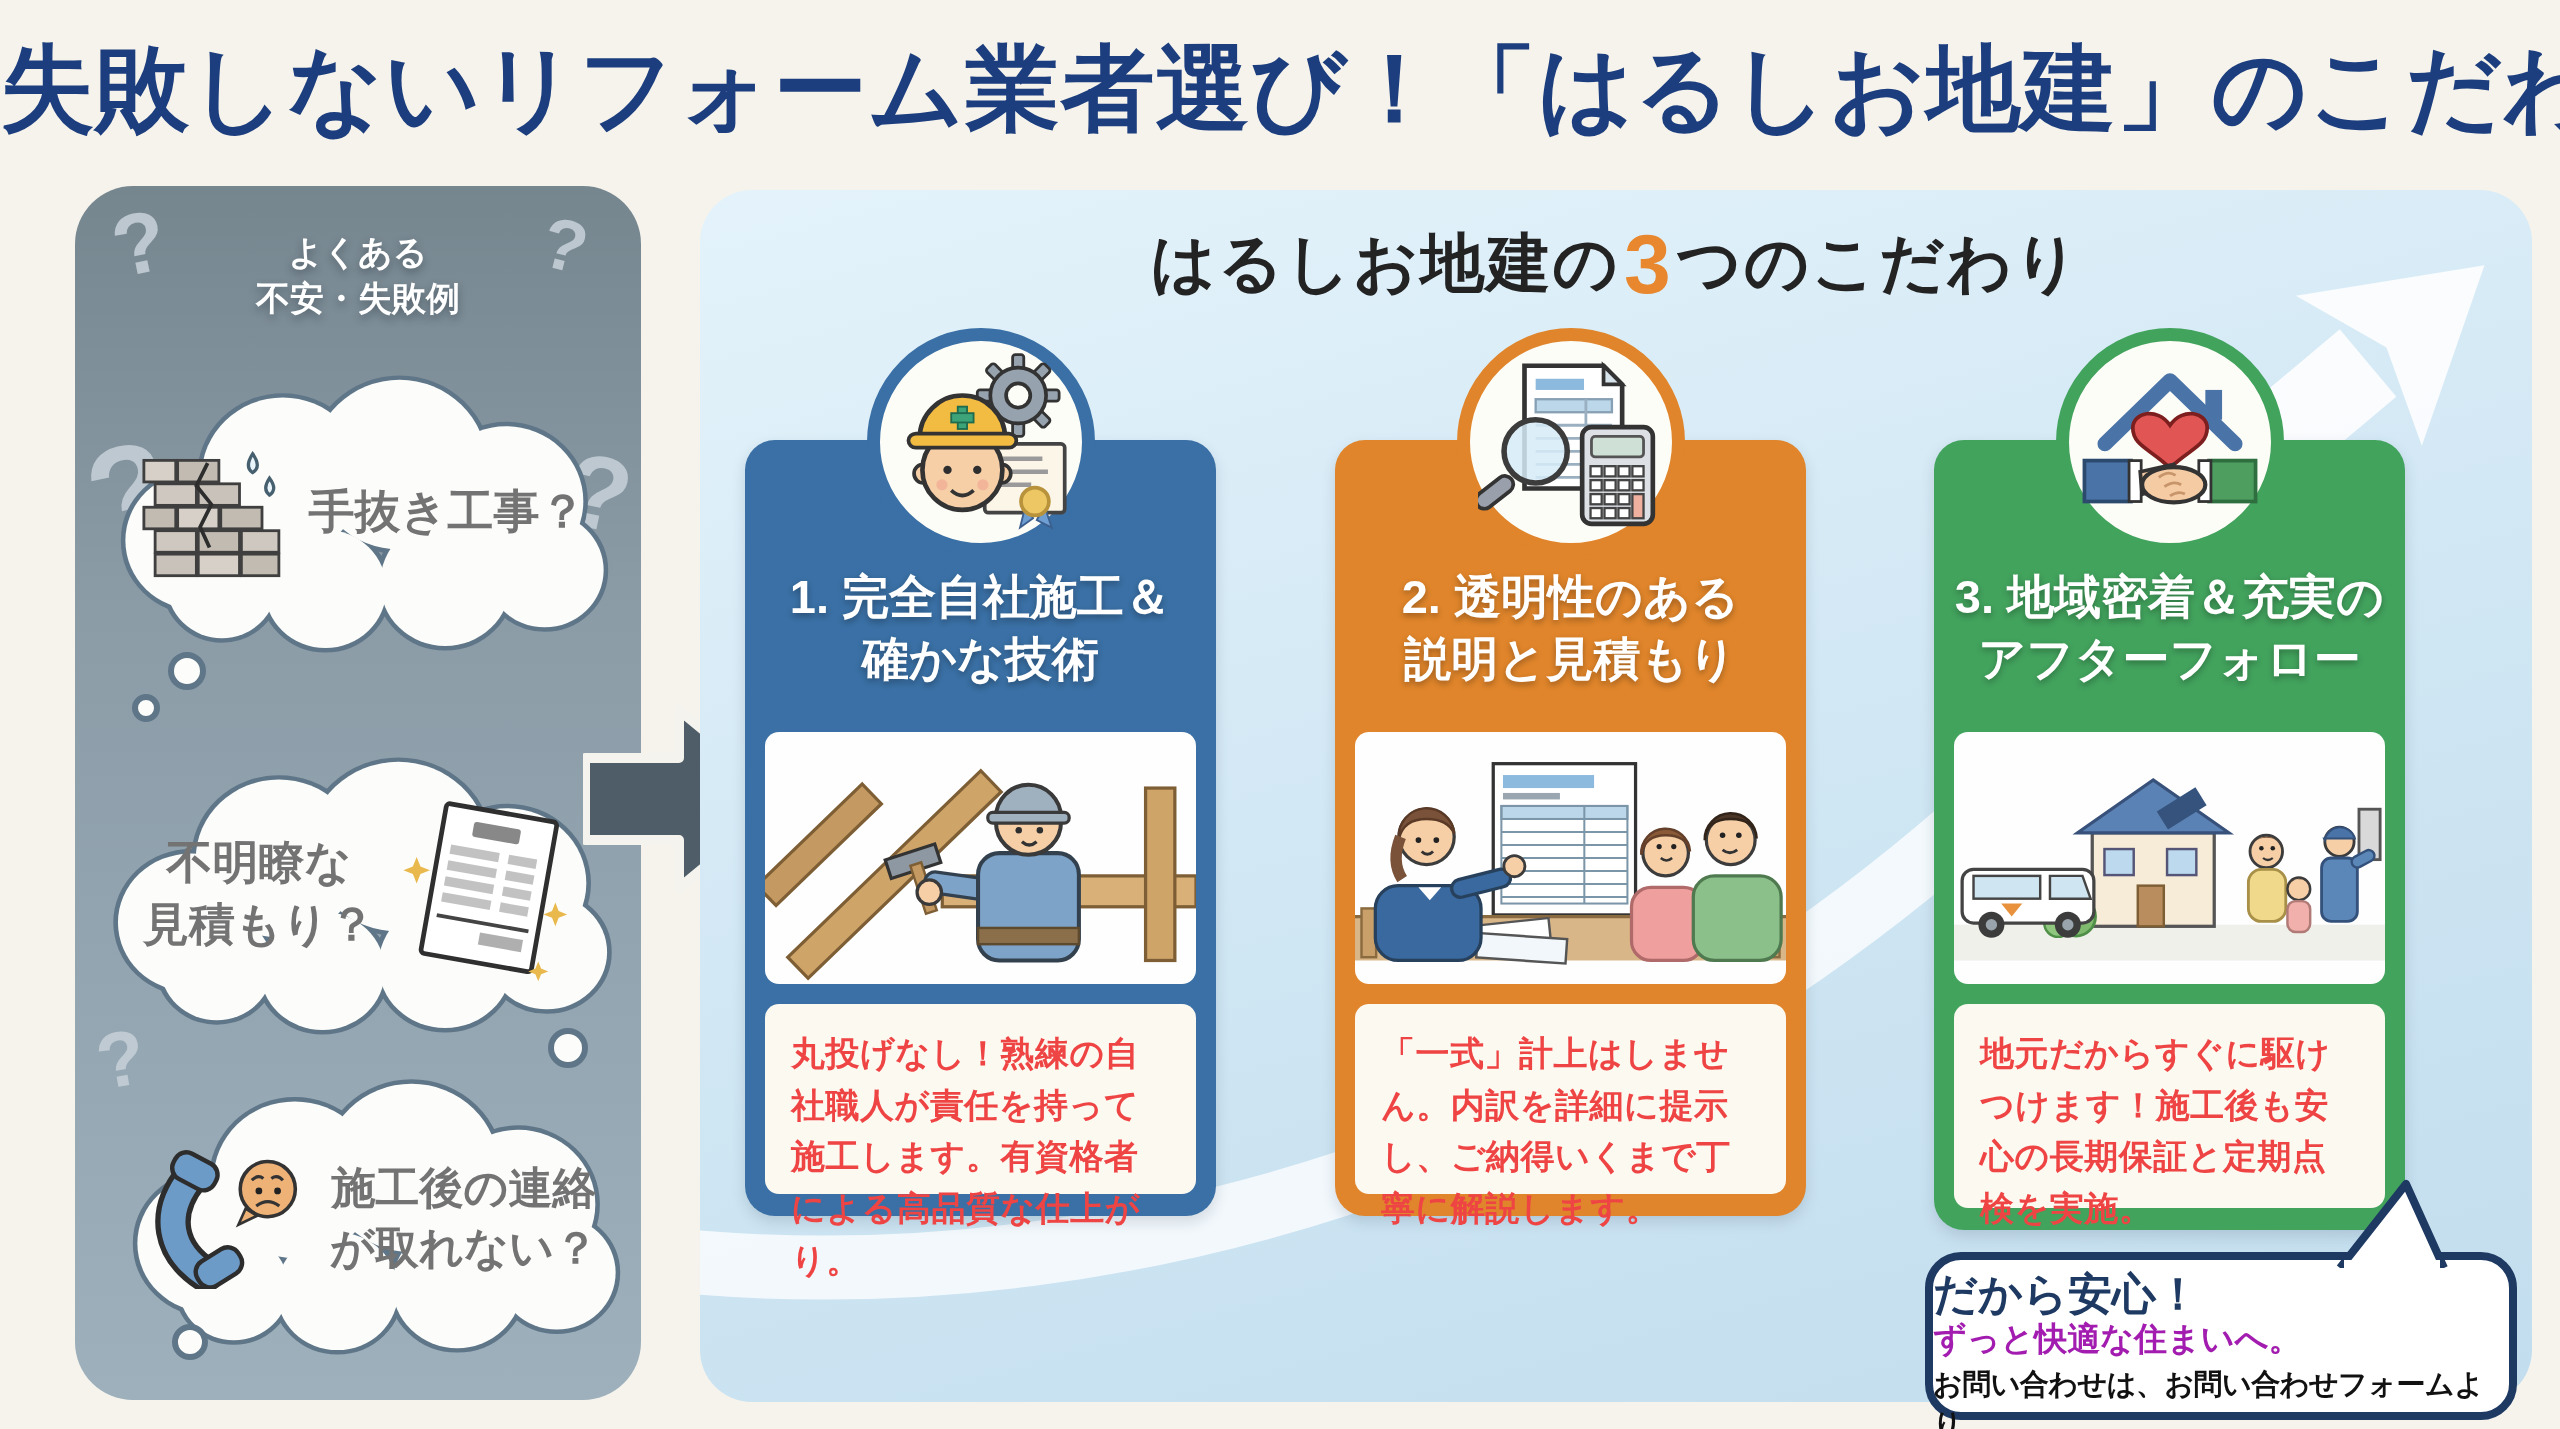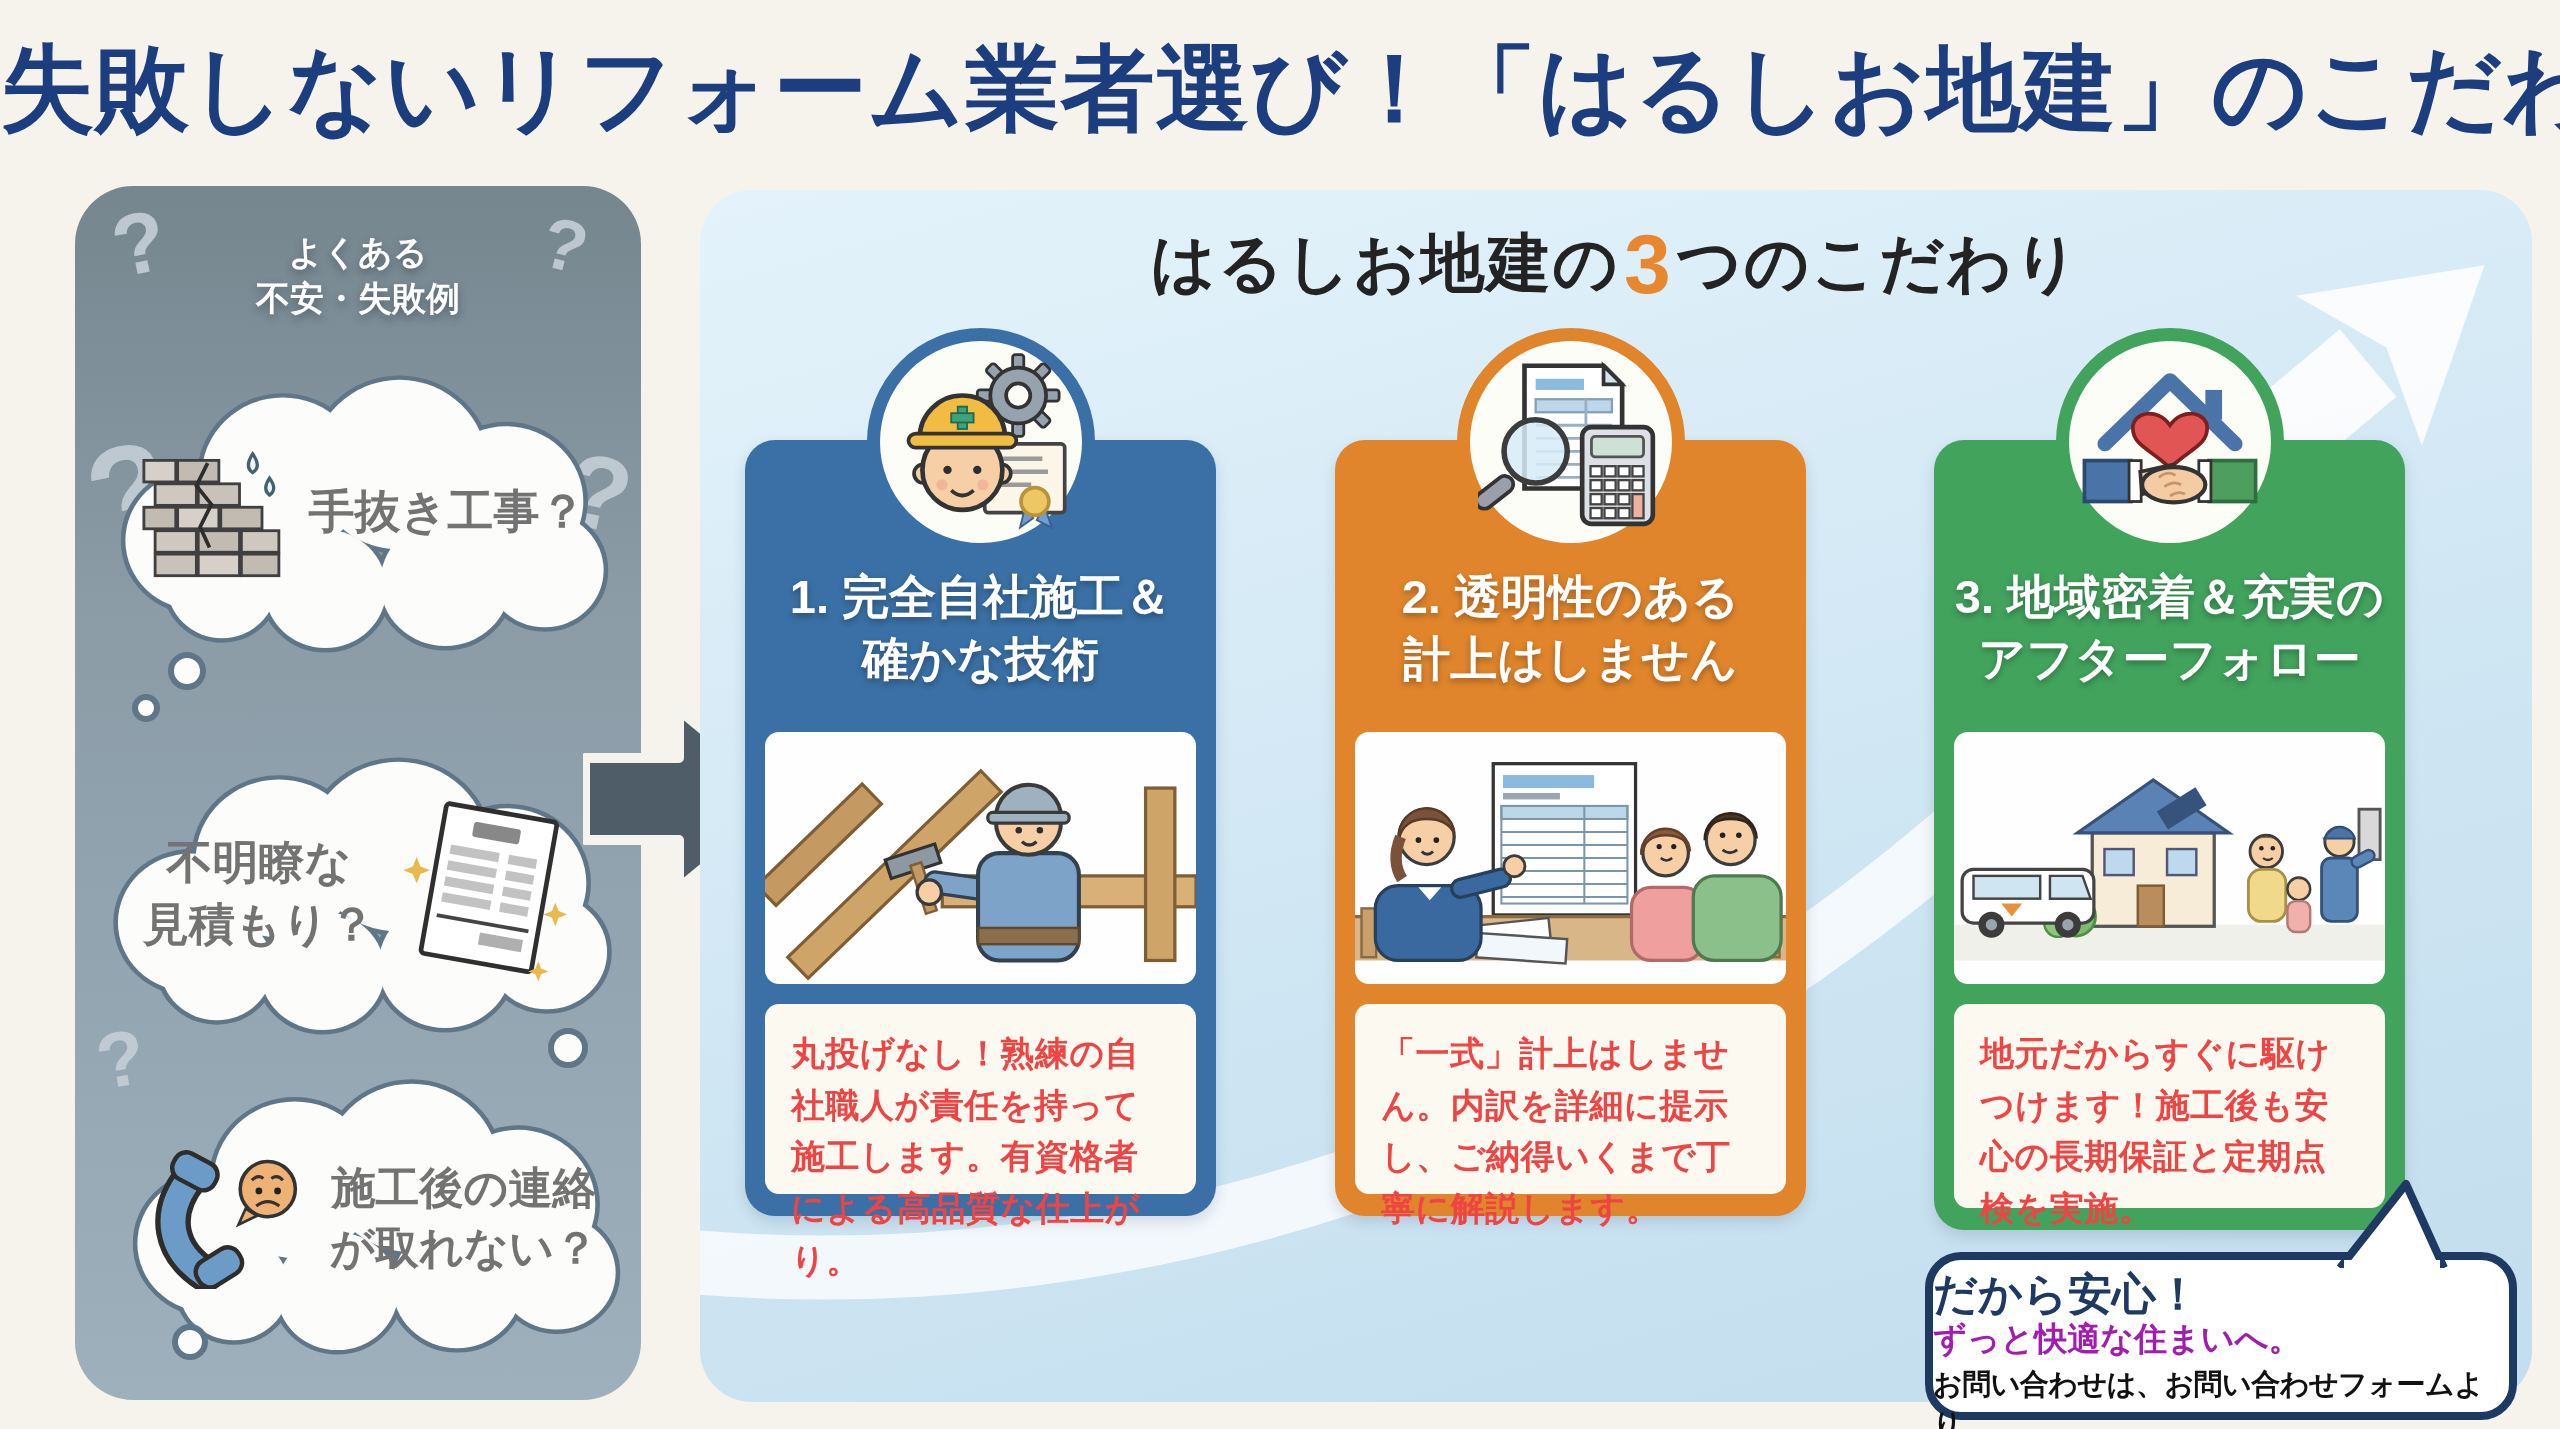--- a/index.html
+++ b/index.html
@@ -312,21 +312,21 @@
               <rect x="136" y="171" width="12" height="11"></rect>
               <rect x="151" y="171" width="12" height="11"></rect>
           </g>
           <rect x="166" y="156" width="12" height="26" fill="#f0b0a0" stroke="#444" stroke-width="2.5"></rect>
           <rect x="0" y="-9" width="46" height="18" rx="9" transform="translate(36,140) rotate(142)" fill="#9aa0ab" stroke="#333" stroke-width="4"></rect>
           <circle cx="62" cy="110" r="34" fill="#d6ecf8" fill-opacity=".85" stroke="#3c3c3c" stroke-width="6"></circle>
         </svg>
       </div>
       <div class="card-title">
         <div>2. 透明性のある</div>
-        <div>計上はしません</div>
+        <div>説明と見積もり</div>
       </div>
       <div class="card-illo">
         <svg viewBox="0 0 530 252">
           <rect width="530" height="252" fill="#fefefe"></rect>
           <rect x="170" y="10" width="175" height="186" fill="#ffffff" stroke="#333" stroke-width="4"></rect>
           <rect x="182" y="24" width="112" height="16" fill="#8cb9de"></rect>
           <rect x="182" y="46" width="70" height="8" fill="#9aa7b0"></rect>
           <rect x="180" y="62" width="155" height="16" fill="#bcd7ea" stroke="#7b96a8" stroke-width="2.5"></rect>
           <g stroke="#7b96a8" stroke-width="2.5" fill="none">
             <rect x="180" y="62" width="155" height="120"></rect>

